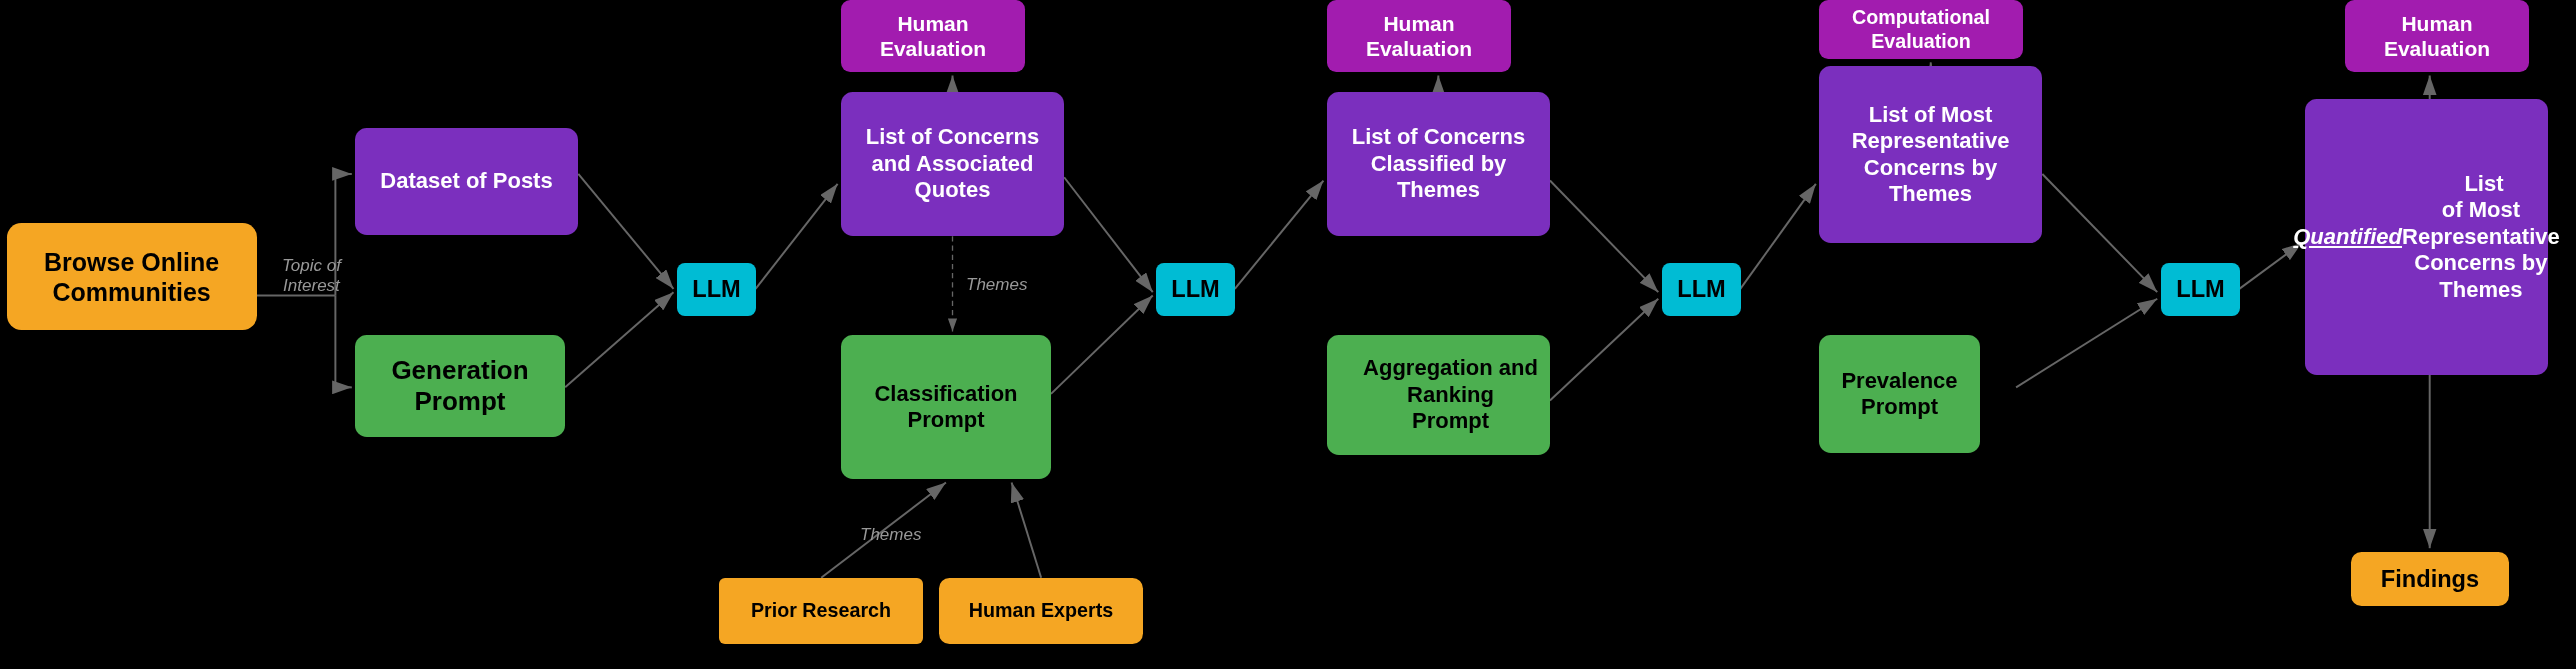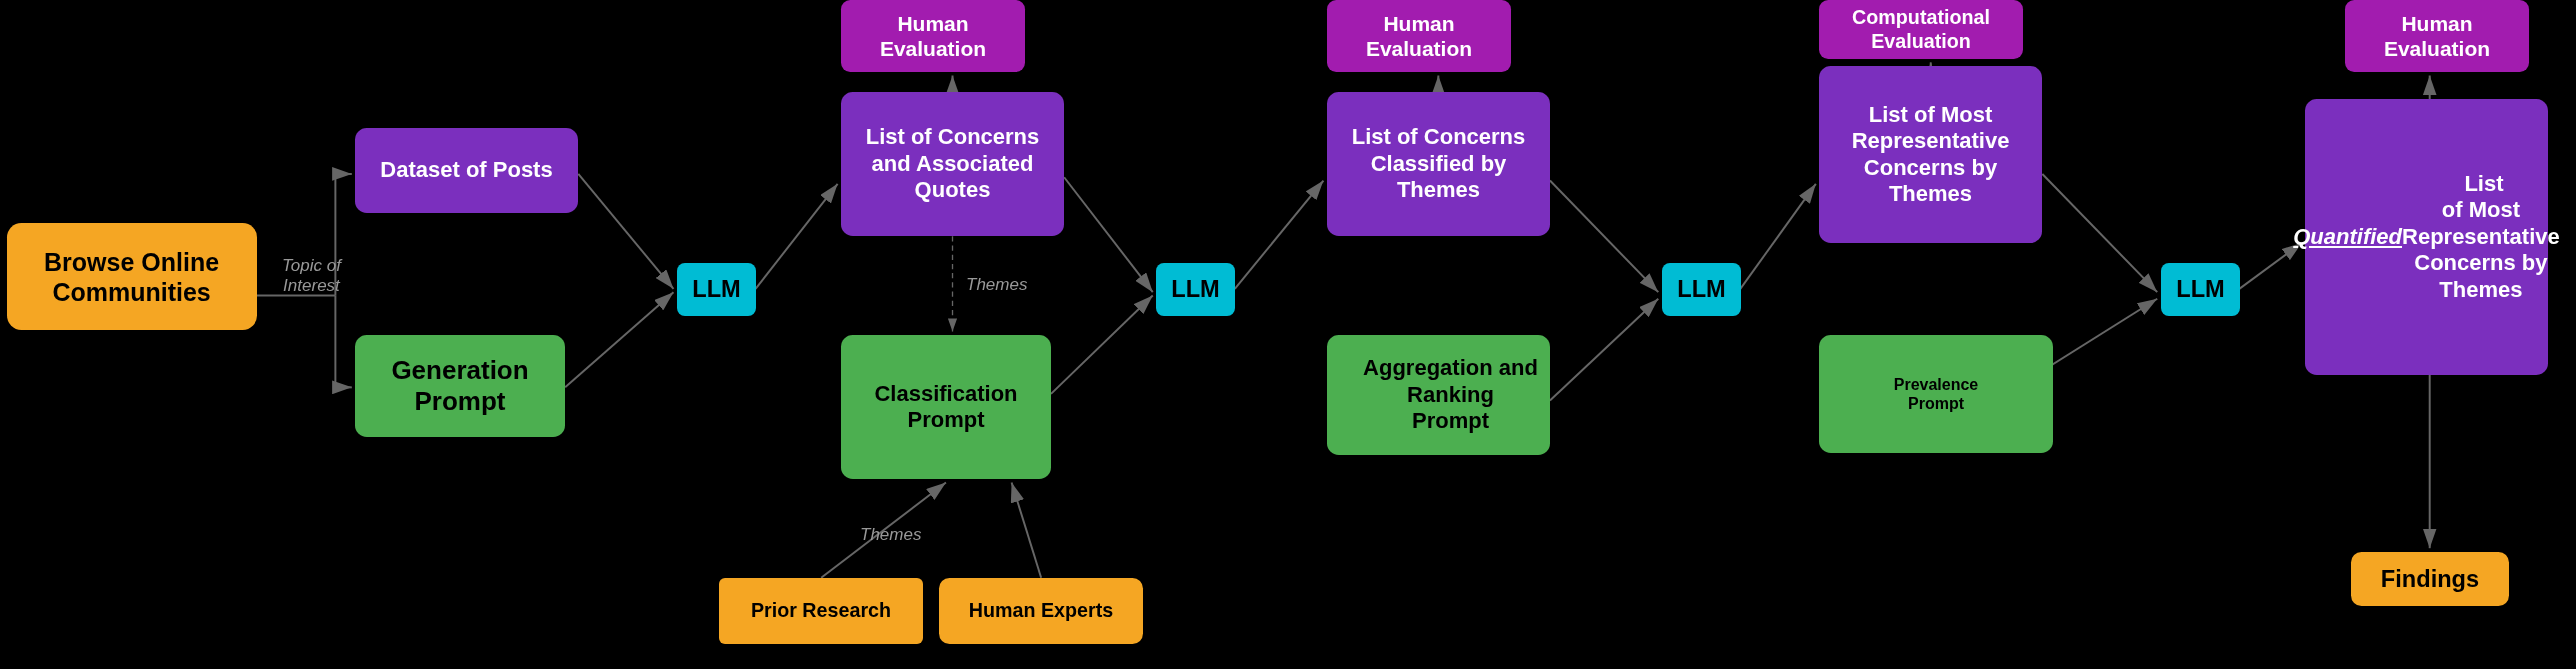--- a/index.html
+++ b/index.html
@@ -129,21 +129,21 @@
 </div>
 
 <div class="label-text" style="left: 860px; top: 525px; font-size: 17px; color: #999;">
   Themes
 </div>
 
 <div class="node node-orange" style="left:6.6px; top:223px; width:250px; height:107px; font-size:25px; border-radius:14.4px;">
   <span>Browse Online<br>Communities</span>
 </div>
 
-<div class="node node-purple" style="left:355px; top:128px; width:223px; height:85px; font-size:22px;">
+<div class="node node-purple" style="left:355px; top:128px; width:223px; height:107px; font-size:22px;">
   <span>Dataset of Posts</span>
 </div>
 
 <div class="node node-green" style="left:355px; top:335px; width:210px; height:102px; font-size:26px;">
   <span>Generation<br>Prompt</span>
 </div>
 
 <div class="node node-blue" style="left:677px; top:263px; width:79px; height:53px; font-size:23.6px; font-weight:900; border-radius:7.9px;">
   <span>LLM</span>
 </div>
@@ -189,21 +189,21 @@
 </div>
 
 <div class="node node-red" style="left:1819px; top:0px; width:204px; height:59px; font-size:19.7px; border-radius:9.2px;">
   <span>Computational<br>Evaluation</span>
 </div>
 
 <div class="node node-purple" style="left:1819px; top:66px; width:223px; height:177px; font-size:22px;">
   <span>List of Most<br>Representative<br>Concerns by<br>Themes</span>
 </div>
 
-<div class="node node-green" style="left:1819px; top:335px; width:234px; height:118px; font-size:16px;">
+<div class="node node-green" style="left:1819px; top:335px; width:161px; height:118px; font-size:22px;">
   <span>Prevalence<br>Prompt</span>
 </div>
 
 <div class="node node-blue" style="left:2161px; top:263px; width:79px; height:53px; font-size:23.6px; font-weight:900; border-radius:7.9px;">
   <span>LLM</span>
 </div>
 
 <div class="node node-red" style="left:2345px; top:0px; width:184px; height:72px; font-size:21px; border-radius:9.2px;">
   <span>Human<br>Evaluation</span>
 </div>

